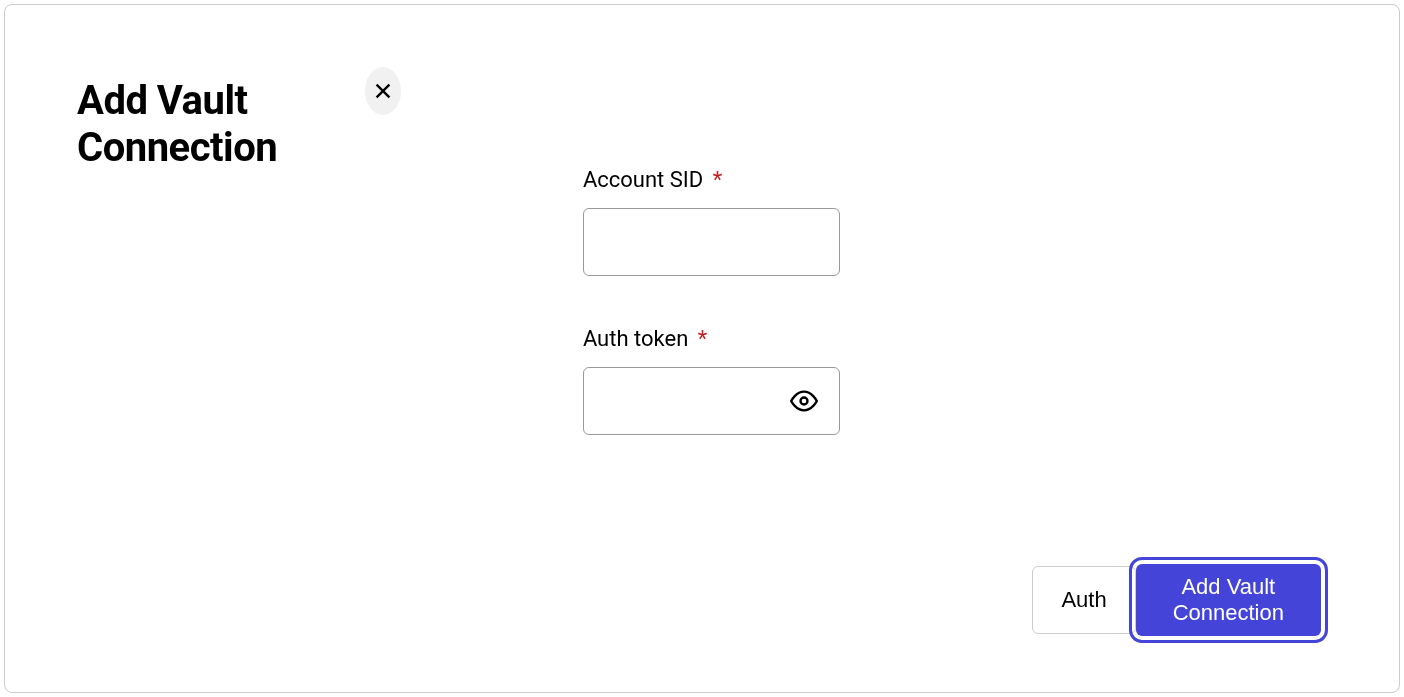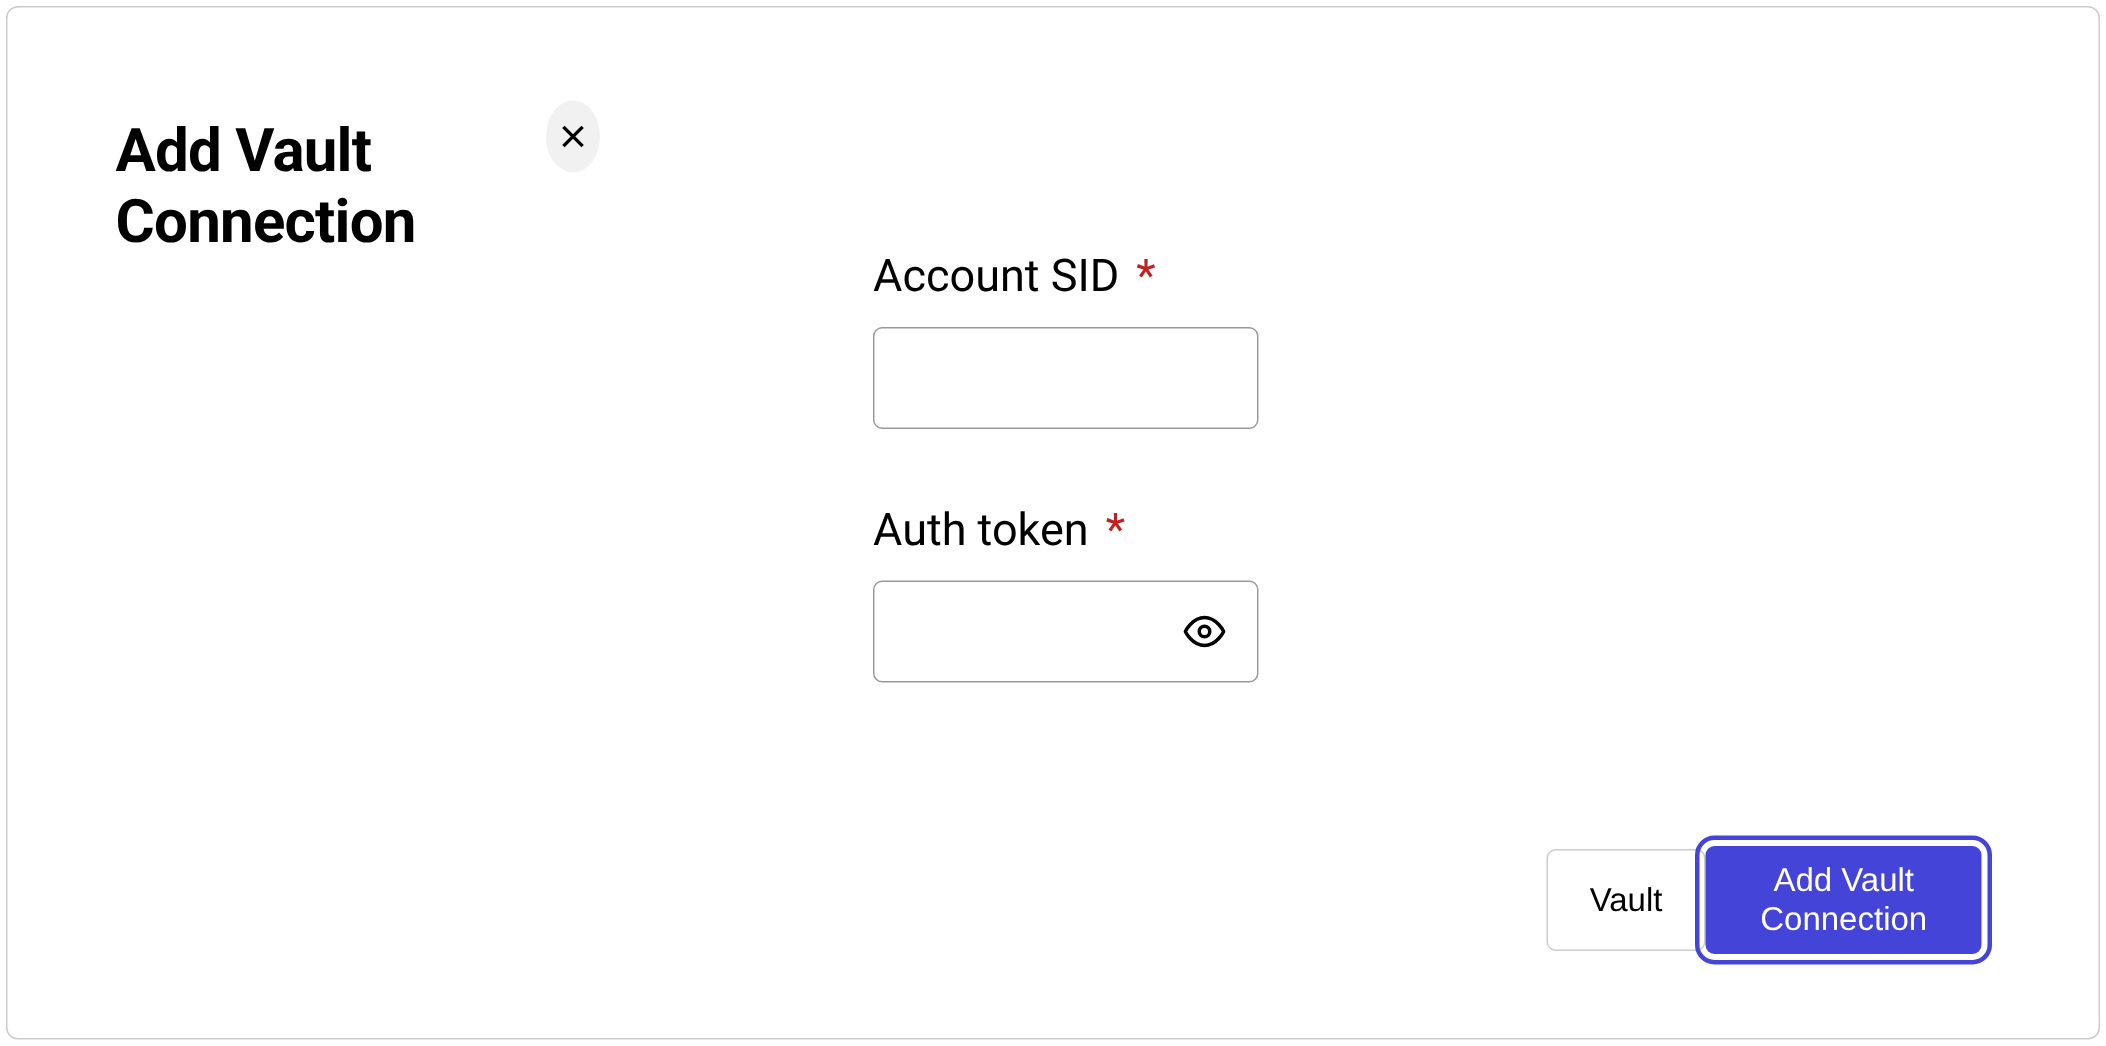--- a/index.html
+++ b/index.html
@@ -69,21 +69,21 @@
       padding-left: 192px;
       padding-right: 192px;
     }
     
     .form-group {
       margin-bottom: 50px;
     }
     
     .form-label {
       display: block;
-      font-size: 30px;
+      font-size: 22px;
       color: #000;
       margin-bottom: 16px;
       font-weight: 400;
     }
     
     .required-star {
       color: #c02020;
       margin-left: 4px;
     }
     
@@ -200,17 +200,17 @@
             <path d="M1 12s4-8 11-8 11 8 11 8-4 8-11 8-11-8-11-8z"></path>
             <circle cx="12" cy="12" r="3"></circle>
           </svg>
         </button>
       </div>
     </div>
 
   </div>
 
   <div class="modal-footer">
-    <button class="back-button">Vault</button>
+    <button class="back-button">Auth</button>
     <button class="submit-button">Add Vault Connection</button>
   </div>
 
 </div>
 
 </body></html>

